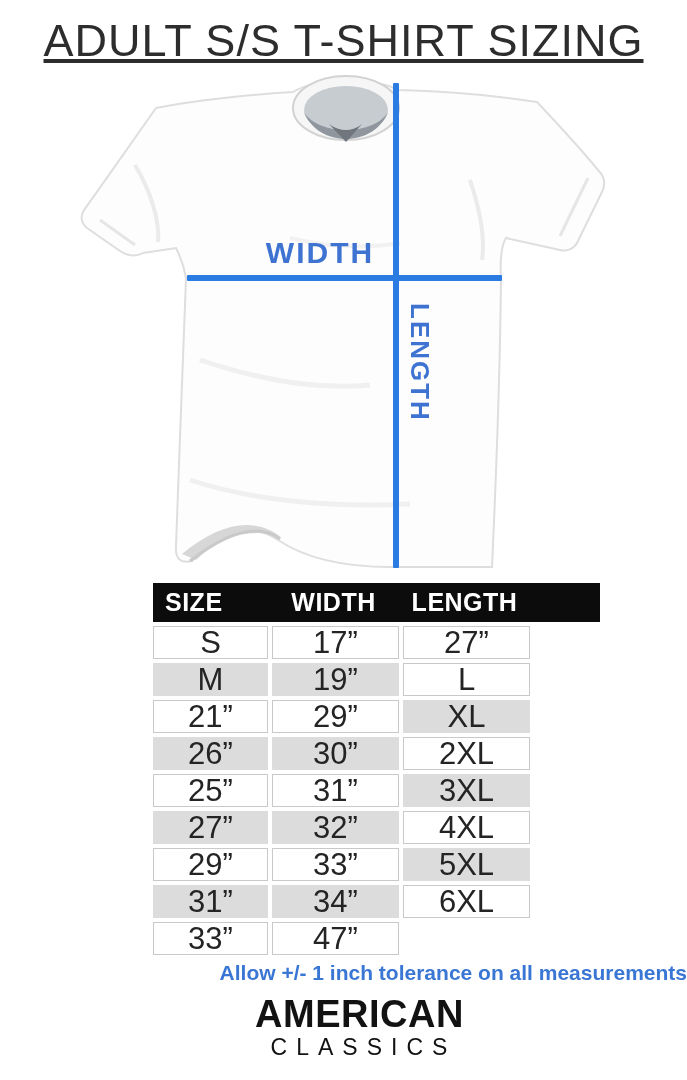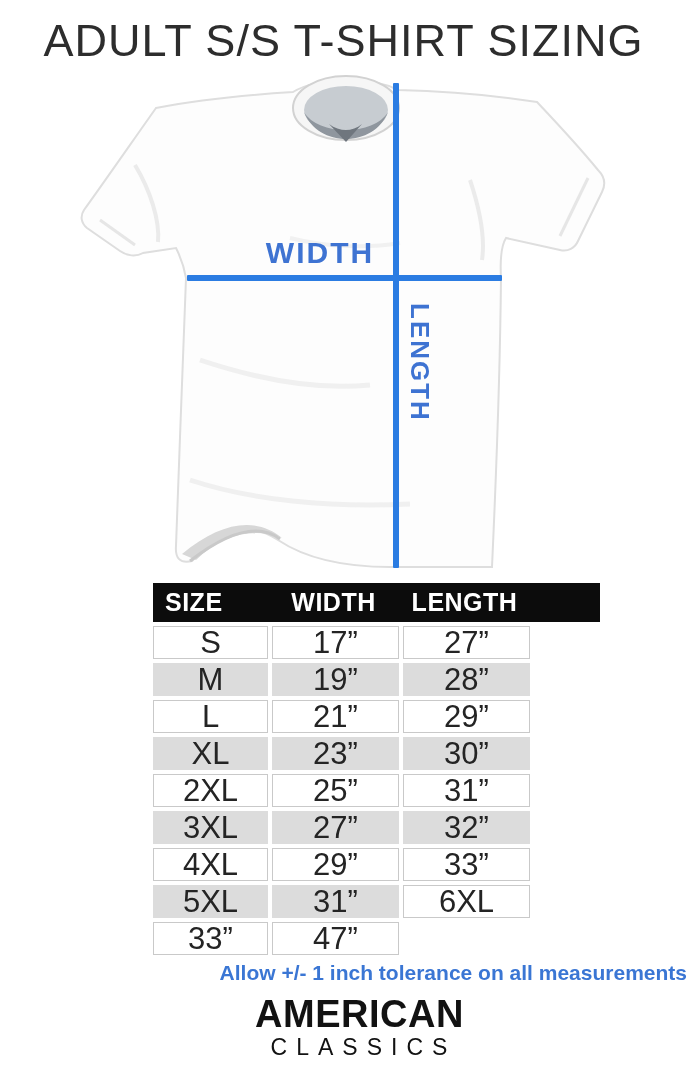--- a/index.html
+++ b/index.html
@@ -2,21 +2,21 @@
 <html><head>
 <meta charset="utf-8">
 <style>
   html,body{margin:0;padding:0;}
   body{
     width:687px;height:1080px;background:#ffffff;position:relative;overflow:hidden;
     font-family:"Liberation Sans",sans-serif;
   }
   .page-title{
     position:absolute;top:18px;left:0;width:687px;text-align:center;
-    font-size:45px;font-weight:300;letter-spacing:1px;color:#2d2d2d;line-height:1;
+    font-size:45px;font-weight:300;letter-spacing:1px;color:#2d2d2d;line-height:1;text-decoration:underline;
   }
   .shirt-wrap{position:absolute;left:40px;top:60px;width:610px;height:530px;}
   .shirt-wrap svg{display:block;}
   .measure-label{position:absolute;color:#3e73d2;font-weight:700;line-height:1;}
   .width-label{left:230px;top:238px;width:180px;text-align:center;font-size:30px;letter-spacing:2px;}
   .length-label{
     left:433px;top:303px;width:100px;height:28px;font-size:26px;letter-spacing:2px;
     transform:rotate(90deg);transform-origin:top left;text-align:center;
   }
   .size-table{position:absolute;left:153px;top:583px;width:447px;}
@@ -104,38 +104,38 @@
     <div class="hcell first">SIZE</div>
     <div class="hcell">WIDTH</div>
     <div class="hcell">LENGTH</div>
   </div>
   <div class="table-body">
       <div class="cell plain">S</div>
       <div class="cell plain">17”</div>
       <div class="cell plain">27”</div>
       <div class="cell alt">M</div>
       <div class="cell alt">19”</div>
-      <div class="cell alt">28”</div>
       <div class="cell plain">L</div>
       <div class="cell plain">21”</div>
       <div class="cell plain">29”</div>
       <div class="cell alt">XL</div>
-      <div class="cell alt">23”</div>
+      <div class="cell alt">26”</div>
       <div class="cell alt">30”</div>
       <div class="cell plain">2XL</div>
       <div class="cell plain">25”</div>
       <div class="cell plain">31”</div>
       <div class="cell alt">3XL</div>
       <div class="cell alt">27”</div>
       <div class="cell alt">32”</div>
       <div class="cell plain">4XL</div>
       <div class="cell plain">29”</div>
       <div class="cell plain">33”</div>
       <div class="cell alt">5XL</div>
       <div class="cell alt">31”</div>
+      <div class="cell alt">34”</div>
       <div class="cell plain">6XL</div>
       <div class="cell plain">33”</div>
       <div class="cell plain">47”</div>
     </div>
 </div>
 
 <div class="tolerance">Allow +/- 1 inch tolerance on all measurements</div>
 
 <div class="brand">
   <span class="brand-name">AMERICAN</span>

